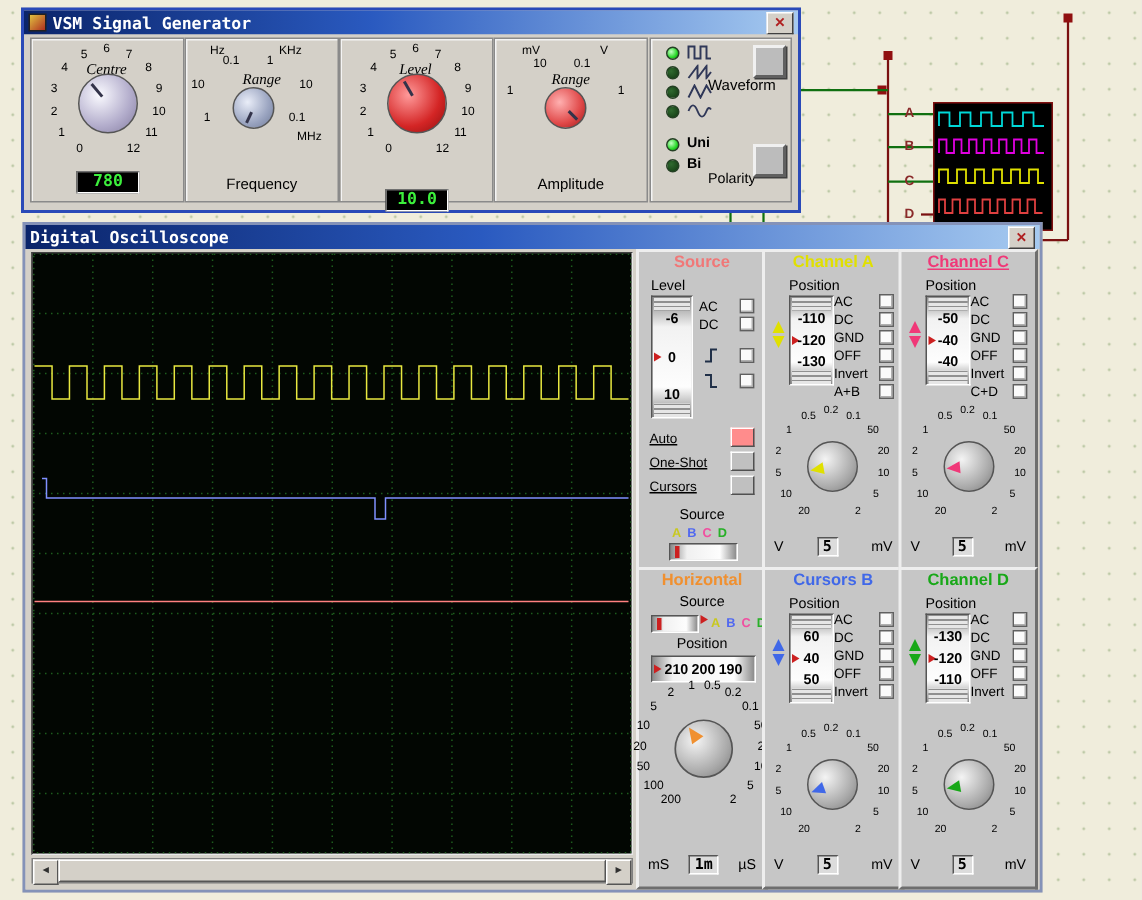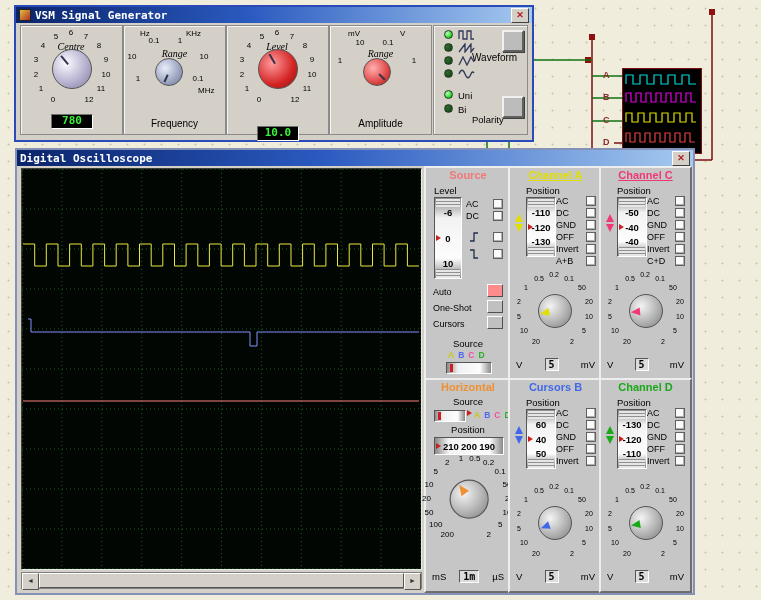--- a/index.html
+++ b/index.html
@@ -52,21 +52,21 @@
   .knob-ch{background:radial-gradient(circle at 35% 35%,#f4f4f4,#a8a8a8 65%,#787878);}
   .rot{position:absolute;left:0;top:0;right:0;bottom:0;}
   .ptr-line{position:absolute;left:50%;top:2px;width:2px;height:11px;margin-left:-1px;background:#33334a;}
   .ptr-tri{position:absolute;left:50%;top:1px;margin-left:-4px;width:0;height:0;
            border-left:4px solid transparent;border-right:4px solid transparent;border-bottom:9px solid #888;}
   .lcd{position:absolute;background:#000;color:#3cf03c;font:bold 11px "DejaVu Sans Mono",monospace;
        text-align:center;border:1px solid;border-color:#707070 #fff #fff #707070;line-height:12px;}
   .led{width:7px;height:7px;border-radius:50%;border:1px solid #244024;display:inline-block;}
   .led.lit{background:radial-gradient(circle at 35% 35%,#c4ffc4,#28d828 60%,#0a8a0a);}
   .led.unlit{background:radial-gradient(circle at 35% 35%,#2f6a2f,#123a12);}
-  .wf-row{position:absolute;left:10px;display:flex;align-items:flex-start;gap:5px;}
+  .wf-row{position:absolute;left:10px;display:flex;align-items:flex-end;gap:5px;font-weight:bold;}
   .wf-icon{width:17px;height:10px;}
   .push-btn{position:absolute;width:18px;height:18px;background:#bcbcbc;border:2px solid;
             border-color:#f0f0f0 #606060 #606060 #f0f0f0;box-shadow:1px 1px 0 #404040;}
   .wf-label{position:absolute;font-size:10px;}
   
   #screen{position:absolute;left:4px;top:2px;width:399px;height:400px;background:#020602;
           border:1px solid;border-color:#404040 #e8e8e8 #e8e8e8 #404040;}
   #scrollbar{position:absolute;left:4px;top:406px;width:399px;height:15px;background:#c8c4bc;
              border:1px solid #808080;display:flex;}
   .sb-btn{width:15px;height:100%;background:#d4d0c8;border:1px solid;border-color:#fff #555 #555 #fff;
@@ -100,21 +100,21 @@
   .btn-row{display:flex;justify-content:space-between;align-items:center;margin-bottom:3px;height:9px;}
   .btn-label{font-size:9px;}
   .sq-btn{width:8px;height:8px;background:#fafafa;border:1px solid #606060;box-shadow:inset -1px -1px 0 #b0b0b0;}
   .knobdial{position:absolute;left:4px;top:102px;width:80px;height:80px;}
   .knob-ch-pos{left:24px;top:24px;width:32px;height:32px;}
   .unit-row{position:absolute;left:6px;right:6px;top:190px;display:flex;justify-content:space-between;
             align-items:center;font-size:9.5px;}
   .val-box{background:#dcdcdc;border:1px solid;border-color:#555 #fff #fff #555;
            font:bold 10px "DejaVu Sans Mono",monospace;padding:0 3px;line-height:11px;}
   .tg-rows{position:absolute;left:7px;right:7px;top:118px;}
-  .tg-row{display:flex;justify-content:space-between;align-items:flex-end;margin-bottom:5px;height:11px;}
+  .tg-row{display:flex;justify-content:space-between;align-items:center;margin-bottom:5px;height:11px;text-decoration:underline;}
   .tg-lbl{font-size:9px;}
   .ind-btn{width:14px;height:11px;border:1px solid;border-color:#fff #505050 #505050 #fff;background:#c0c0c0;}
   .ind-btn.lit{background:#ff8c8c;}
   .coupling{position:absolute;left:40px;top:31px;right:7px;}
   .edges{position:absolute;left:42px;top:63px;right:7px;}
   .edge-row{display:flex;justify-content:space-between;align-items:center;margin-bottom:5px;}
   .src-label{position:absolute;left:0;right:0;text-align:center;font-size:9.5px;}
   .src-letters{position:absolute;display:flex;gap:4px;font:bold 8.5px "Liberation Sans",sans-serif;}
   .twh-mini{position:absolute;background:linear-gradient(90deg,#8a8a8a,#f0f0f0 25%,#fdfdfd 75%,#8a8a8a);
             border:1px solid;border-color:#555 #fff #fff #555;}
@@ -420,21 +420,21 @@
               <span class="i1" style="color: rgb(80, 104, 240);">B</span>
               <span class="i2" style="color: rgb(240, 80, 160);">C</span>
               <span class="i3" style="color: rgb(40, 176, 40);">D</span>
             </div>
           <div class="twh-mini" style="left:20px;top:194px;width:44px;height:10px">
             <span class="mini-mark"></span>
           </div>
         </div>
 
         <div class="cpanel" id="p-cha">
-          <div class="ptitle" style="color: rgb(224, 224, 0); text-decoration: underline;">Channel A</div>
+          <div class="ptitle" style="color: rgb(224, 224, 0);">Channel A</div>
           <span class="plabel" style="left:16px;top:17px">Position</span>
           <div class="updown" style="left:5px;top:46px">
             <div class="ud-up" style="border-bottom-color: rgb(224, 224, 0);"></div>
             <div class="ud-down" style="border-top-color: rgb(224, 224, 0);"></div>
           </div>
           <div class="twv" style="left:16px;top:29px;width:28px;height:58px">
             <span class="red-arrow"></span>
             <div class="twv-vals">
 
             <span class="i0">-110</span>

